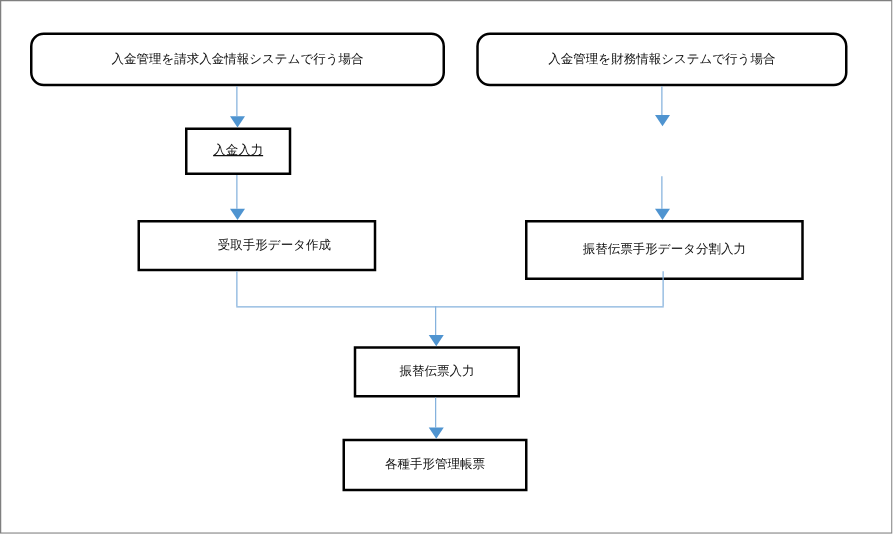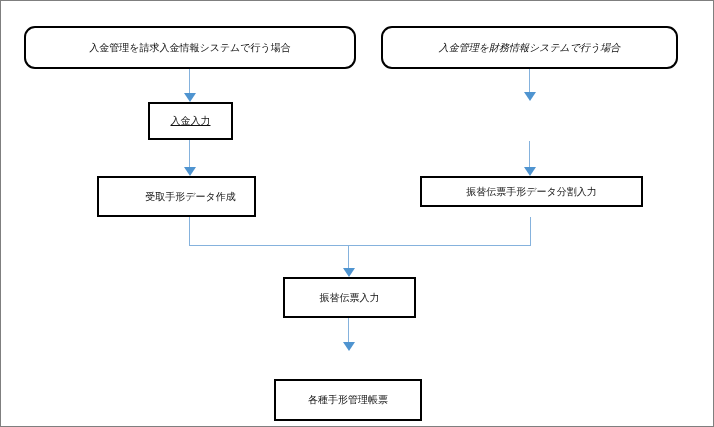--- a/index.html
+++ b/index.html
@@ -26,28 +26,28 @@
     background:var(--box-fill);
     border:2px solid var(--box-border);
     display:flex;align-items:center;justify-content:center;
     font-size:10px;color:var(--text);
     white-space:nowrap;
     line-height:1;
   }
   .node.rounded{border-radius:11px;}
   
   .n-left-start {left:23px;  top:25px;  width:332px; height:43px;}
-  .n-right-start{left:380px; top:25px;  width:297px; height:43px;font-style:italic;}
+  .n-right-start{left:380px; top:25px;  width:297px; height:43px;}
   
   .n-left-step1 {left:147px; top:101px; width:85px;  height:38px;text-decoration:underline;}
   .n-right-step1{left:472px; top:100px; width:113px; height:40px;}
-  .n-left-step2 {left:96px; top:175px; width:159px; height:41px;padding-left:28px;}
-  .n-right-step2{left:419px; top:175px; width:223px; height:31px;}
+  .n-left-step2 {left:109px; top:175px; width:191px; height:41px;padding-left:28px;}
+  .n-right-step2{left:419px; top:175px; width:223px; height:48px;}
   .n-merge      {left:282px; top:276px; width:133px; height:41px;}
-  .n-final      {left:273px; top:350px; width:148px; height:42px;margin-top:28px;}
+  .n-final      {left:273px; top:350px; width:148px; height:42px;}
   
   .vline{position:absolute;width:1px;background:var(--arrow-line);}
   .hline{position:absolute;height:1px;background:var(--arrow-line);}
   .ahead{
     position:absolute;width:0;height:0;
     border-left:6px solid transparent;
     border-right:6px solid transparent;
     border-top:9px solid var(--arrow-head);
   }
 </style>

